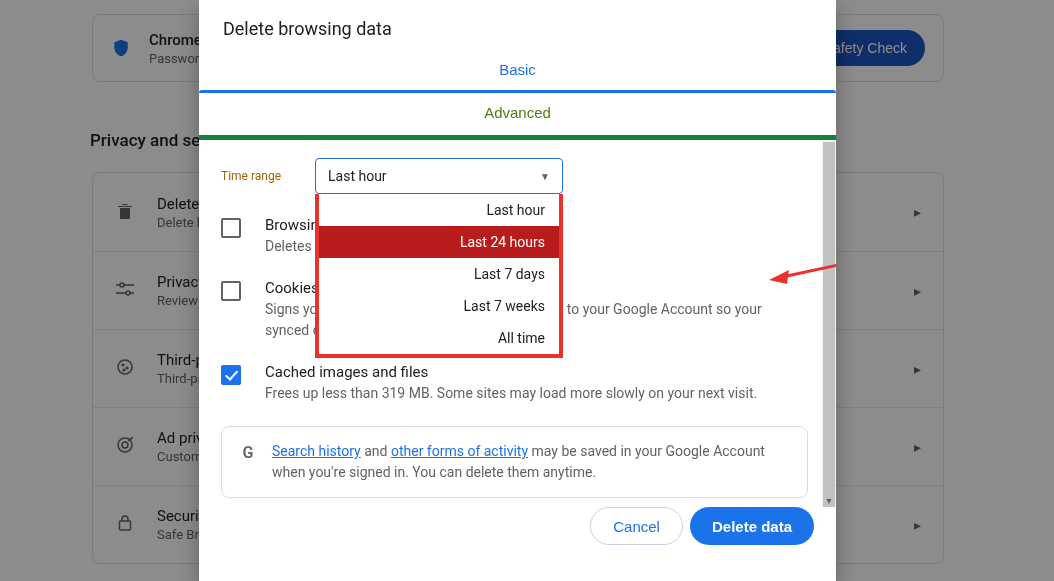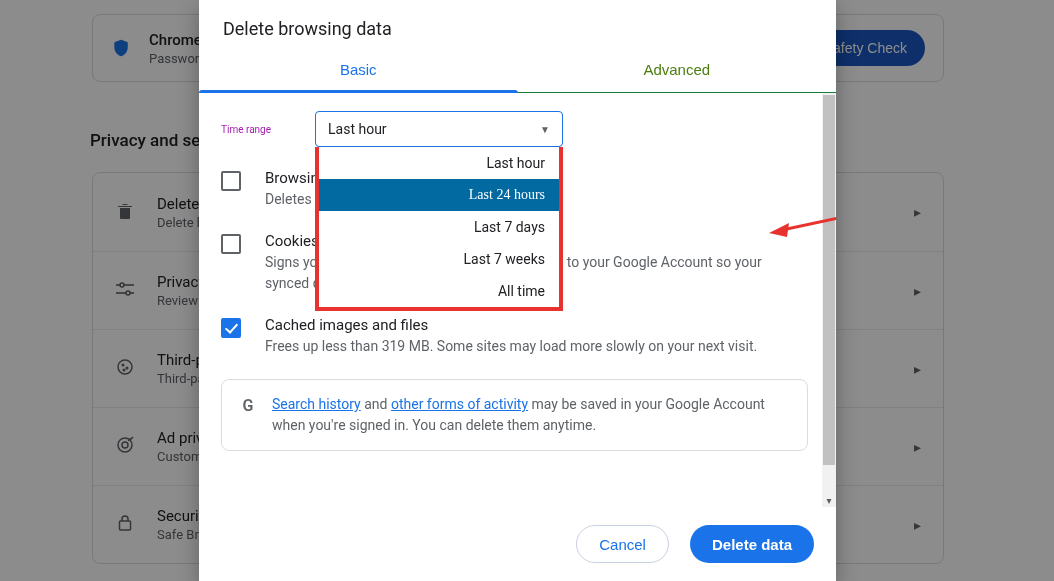--- a/index.html
+++ b/index.html
@@ -57,21 +57,21 @@
   
   .dialog {
     position: absolute; left: 199px; top: 0; width: 637px; height: 581px;
     background: #fff; display: flex; flex-direction: column;
     box-shadow: 0 8px 20px rgba(0,0,0,0.3);
   }
   .dialog-title {
     padding: 18px 24px 10px; font-size: 18px; font-weight: 400; color: #202124;
   }
   .tabs {
-    display: flex; border-bottom: 1px solid #15803d;
+    display: flex; border-bottom: 5px solid #15803d; flex-direction: column;
   }
   .tab {
     flex: 1; text-align: center; padding: 12px 0 14px; font-size: 15px;
     font-weight: 500; color: #4d7c0f; position: relative; background: none; border: none; cursor: pointer;
   }
   .tab.active { color: #1a73e8; }
   .tab.active::after {
     content: ""; position: absolute; left: 0; right: 0; bottom: -1px;
     height: 3px; background: #1a73e8; border-radius: 3px 3px 0 0;
   }
@@ -91,37 +91,37 @@
     position: absolute; left: 1px; right: 1px; top: 2px; height: 370px;
     background: #c1c1c1; border-radius: 0;
   }
   .scrollbar-btn-down {
     position: absolute; left: 0; right: 0; bottom: 0; height: 14px;
     display: flex; align-items: center; justify-content: center;
     color: #606060; font-size: 10px;
   }
 
   .time-row { display: flex; align-items: center; margin-bottom: 22px; }
-  .time-label { width: 94px; color: #a21caf; font-size: 10px; }
+  .time-label { width: 94px; color: #a16207; font-size: 12px; }
   .time-select-wrap { position: relative; text-align: right; }
   .time-select {
     width: 248px; height: 36px; border: 1.4px solid #1a73e8; border-radius: 4px;
     background: #fff; display: flex; align-items: center; padding: 0 12px;
     font-size: 14px; color: #202124; justify-content: space-between; cursor: pointer;
   }
   .time-select .caret { font-size: 10px; color: #5f6368; }
   .dropdown {
     position: absolute; left: 0; top: 36px; width: 248px;
     background: #fff; border: 4px solid #e8322d; border-top-width: 0;
     z-index: 10;
   }
   .dropdown-item {
     padding: 8px 14px; font-size: 14px; color: #202124; cursor: pointer;
   }
-  .dropdown-item.highlight { background: #0369a1; color: #fff; font-family: Liberation Serif, serif; }
+  .dropdown-item.highlight { background: #b91c1c; color: #fff; }
 
   .arrow-annotation {
     position: absolute; left: 568px; top: 112px; width: 100px; height: 40px;
     pointer-events: none; z-index: 20;
   }
 
   .opt-row { display: flex; align-items: flex-start; margin-bottom: 22px; }
   .cbx {
     width: 20px; height: 20px; border: 2px solid #5f6368; border-radius: 2px;
     margin-right: 24px; margin-top: 2px; flex: none; position: relative; cursor: pointer;
@@ -141,22 +141,22 @@
     display: flex; gap: 14px; color: #5f6368; font-size: 14px; line-height: 1.5;
     margin-top: 14px;
   }
   .g-logo {
     width: 20px; height: 20px; flex: none; font-weight: 600; font-size: 16px;
     color: #5f6368; text-align: center;
   }
   .info-box a { color: #1a73e8; text-decoration: underline; margin-top: 14px; }
 
   .dialog-footer {
-    height: 74px; display: flex; align-items: center; justify-content: flex-end;
-    padding: 0 22px; gap: 21px;
+    height: 74px; display: flex; align-items: flex-start; justify-content: flex-end;
+    padding: 0 22px; gap: 7px;
   }
   .btn {
     height: 38px; padding: 0 22px; border-radius: 19px; font-size: 15px;
     font-weight: 500; cursor: pointer;
   }
   .btn-outline { background: #fff; border: 1px solid #c8d1e0; color: #1a73e8; }
   .btn-primary { background: #1a73e8; border: none; color: #fff; font-weight: bold; }
 </style>
 </head>
 <body>

